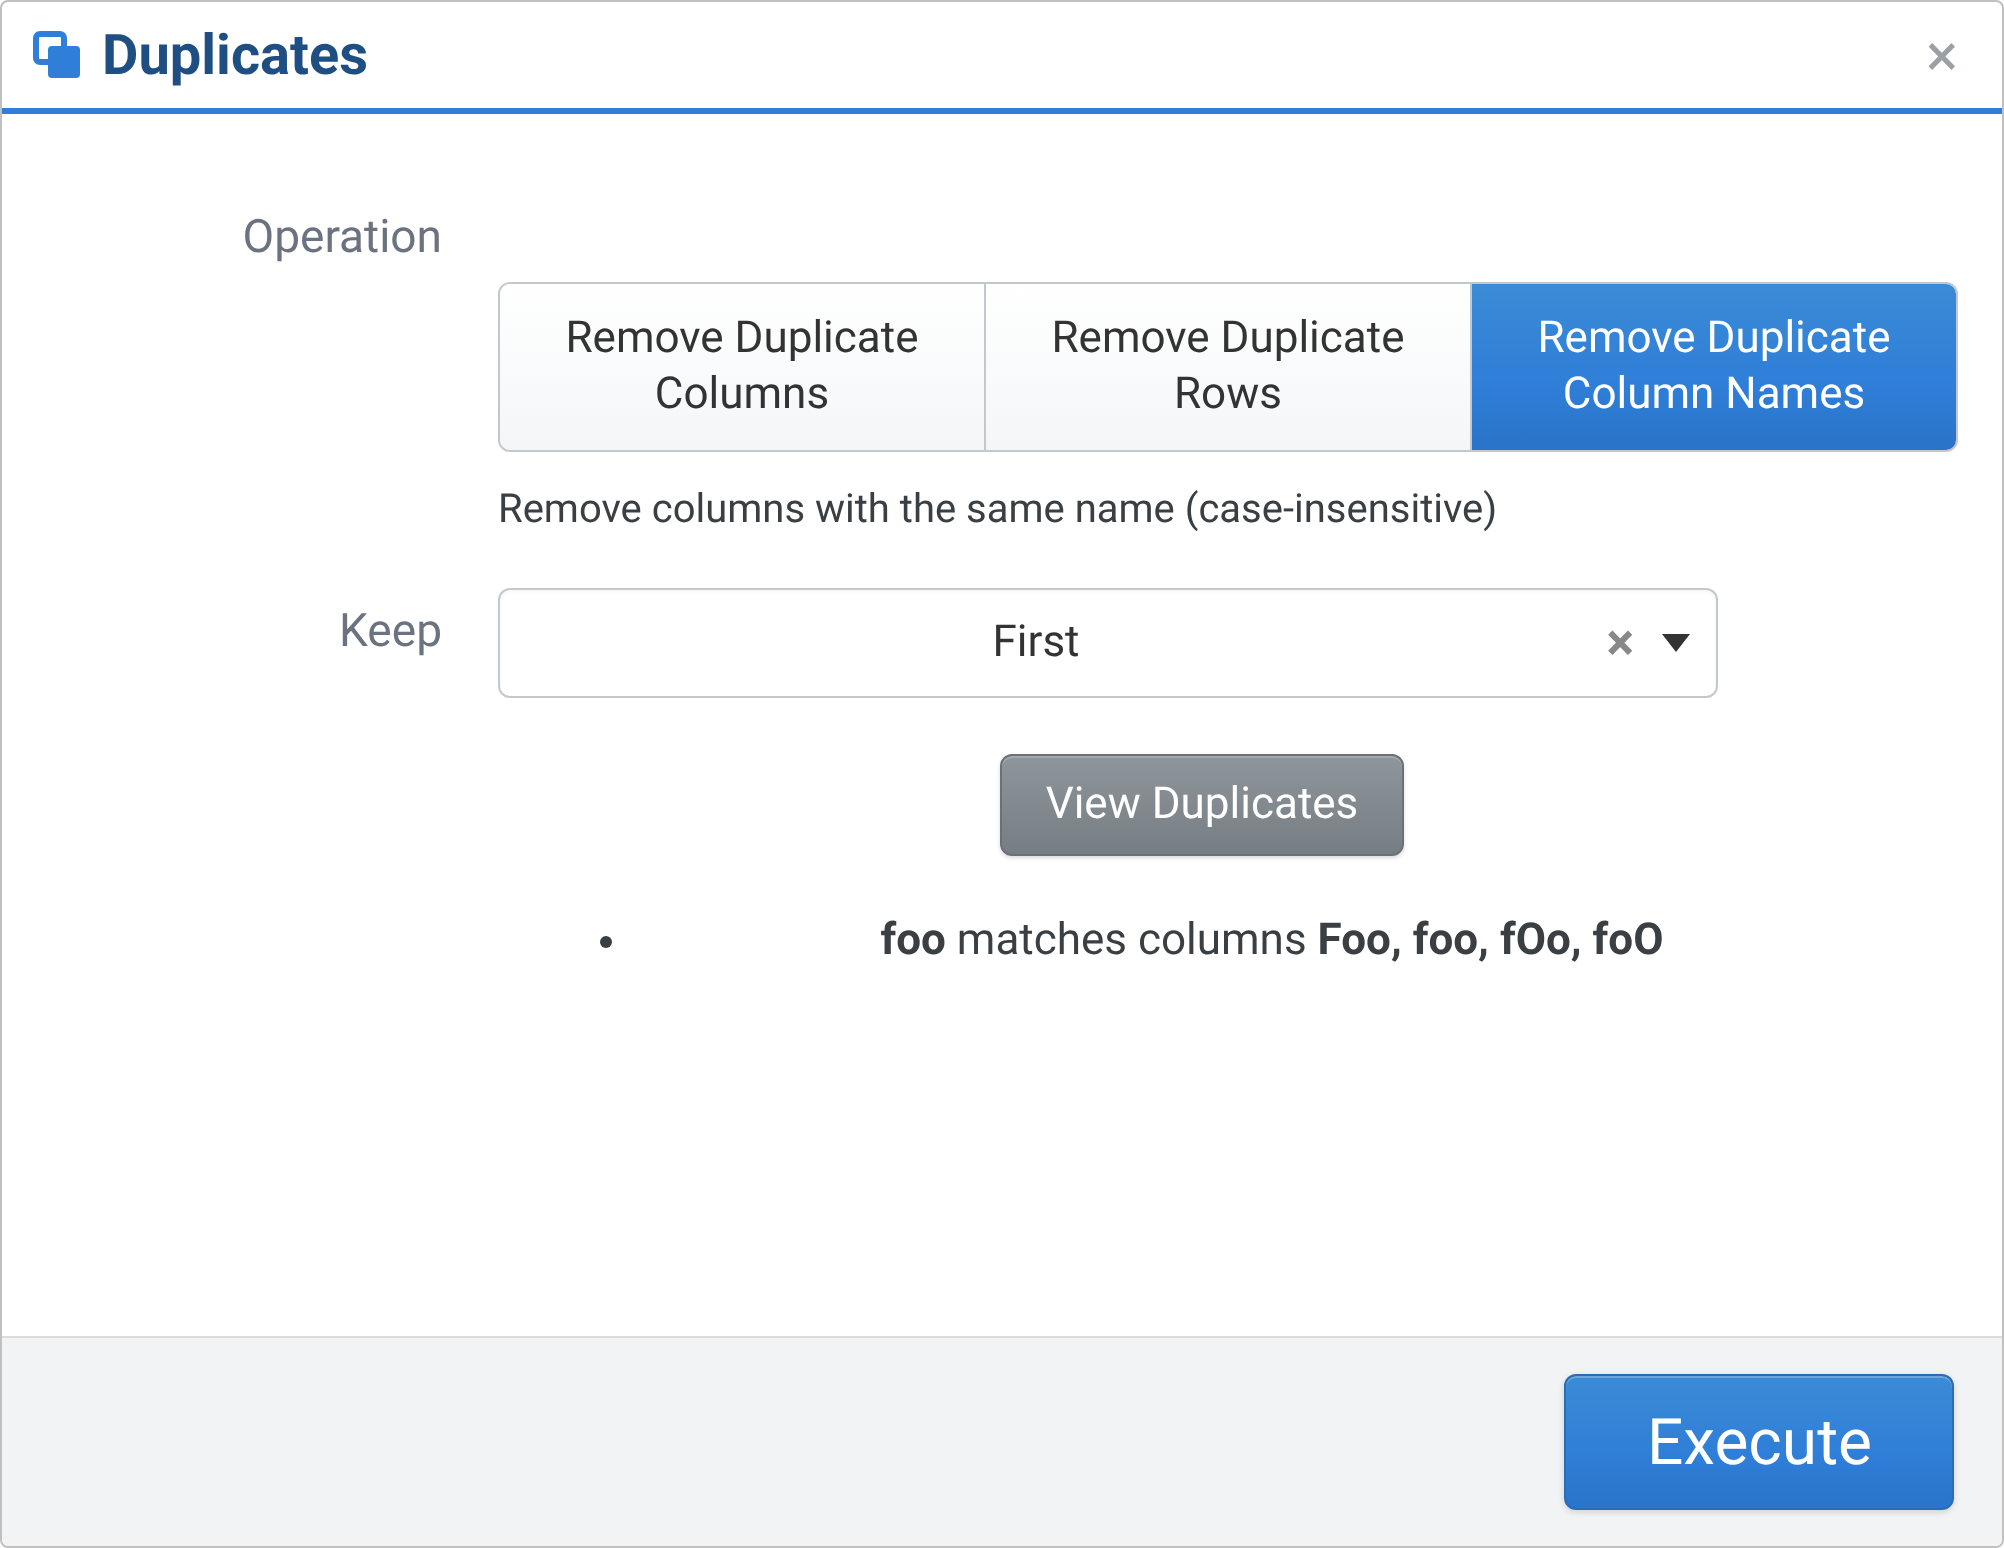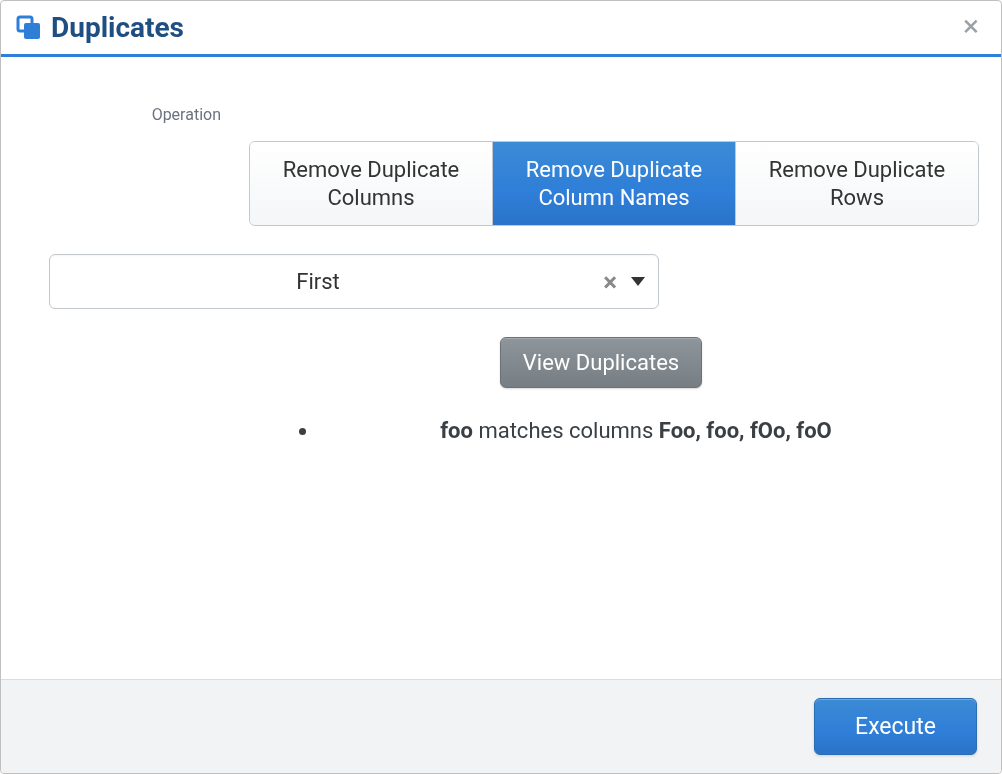--- a/index.html
+++ b/index.html
@@ -19,21 +19,21 @@
       height: 774px;
       background: #fff;
       border: 1px solid #c0c0c0;
       border-radius: 4px;
       display: flex;
       flex-direction: column;
       position: relative;
     }
     .dialog-header {
       display: flex;
-      align-items: flex-start;
+      align-items: flex-end;
       justify-content: space-between;
       padding: 10px 18px 10px 14px;
       border-bottom: 3px solid #2f7ed8;
     }
     .dialog-title-wrap {
       display: flex;
       align-items: center;
       gap: 8px;
     }
     .dialog-title {
@@ -63,21 +63,21 @@
       align-items: flex-start;
       margin-bottom: 28px;
     }
     .form-label {
       width: 200px;
       min-width: 200px;
       text-align: right;
       padding-right: 28px;
       padding-top: 8px;
       color: #6b7280;
-      font-size: 16px;
+      font-size: 23px;
       font-weight: 400;
     }
     .form-control-area {
       flex: 1 1 auto;
     }
 
     .seg-group {
       display: flex;
       width: 730px;
       border: 1px solid #c3c8cd;
@@ -188,21 +188,21 @@
       border-top: 1px solid #dadde0;
       padding: 18px 24px;
       display: flex;
       justify-content: flex-end;
       border-bottom-left-radius: 4px;
       border-bottom-right-radius: 4px;
     }
     .execute-btn {
       background: linear-gradient(#3b8bd6, #2f7ed8 60%, #2a74c9);
       color: #fff;
-      font-size: 23px;
+      font-size: 32px;
       font-weight: 400;
       padding: 14px 40px;
       border: 1px solid #2a6db2;
       border-radius: 6px;
       cursor: pointer;
       box-shadow: 0 1px 0 rgba(255,255,255,0.25) inset, 0 1px 3px rgba(0,0,0,0.15);
     }
   </style>
 </head>
 <body>
@@ -222,27 +222,29 @@
     <span class="close-btn">×</span>
   </div>
 
   <div class="dialog-body">
 
     <div class="form-row">
       <div class="form-label">Operation</div>
       <div class="form-control-area">
         <div class="seg-group">
           <div class="seg-btn">Remove Duplicate Columns</div>
+          <div class="seg-btn">Remove Duplicate Rows</div>
           <div class="seg-btn selected">Remove Duplicate Column Names</div>
-          <div class="seg-btn">Remove Duplicate Rows</div>
         </div>
+        <div class="op-desc">Remove columns with the same name (case-insensitive)</div>
       </div>
     </div>
 
     <div class="form-row">
+      <div class="form-label">Keep</div>
       <div class="form-control-area">
         <div class="select-wrap">
           <div class="select-box">First</div>
           <div class="select-icons">
             <span class="select-clear">×</span>
             <span class="select-caret"></span>
           </div>
         </div>
       </div>
     </div>

